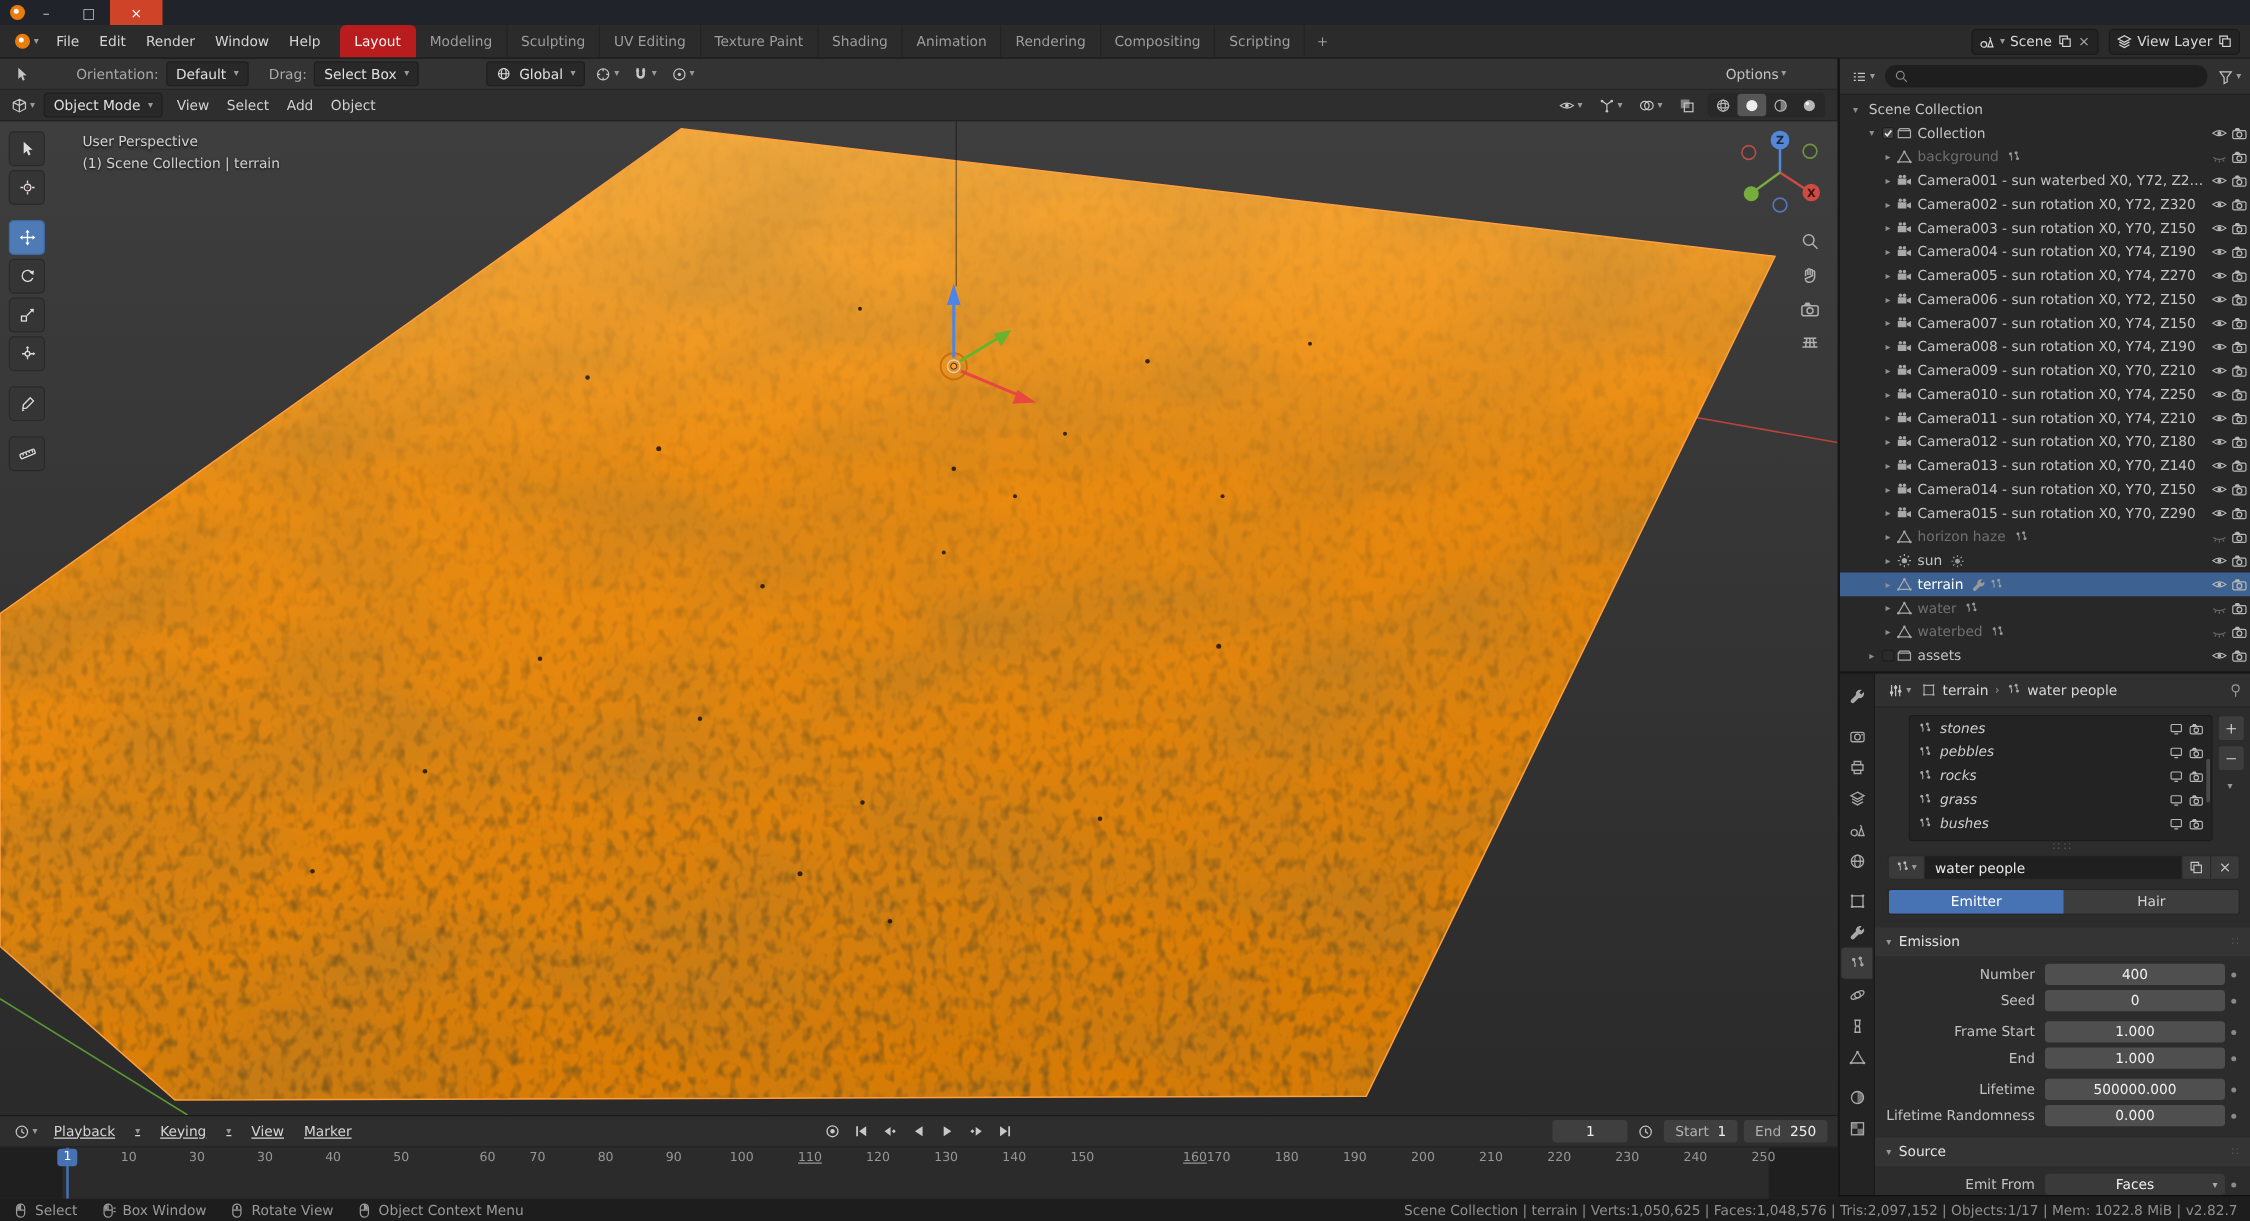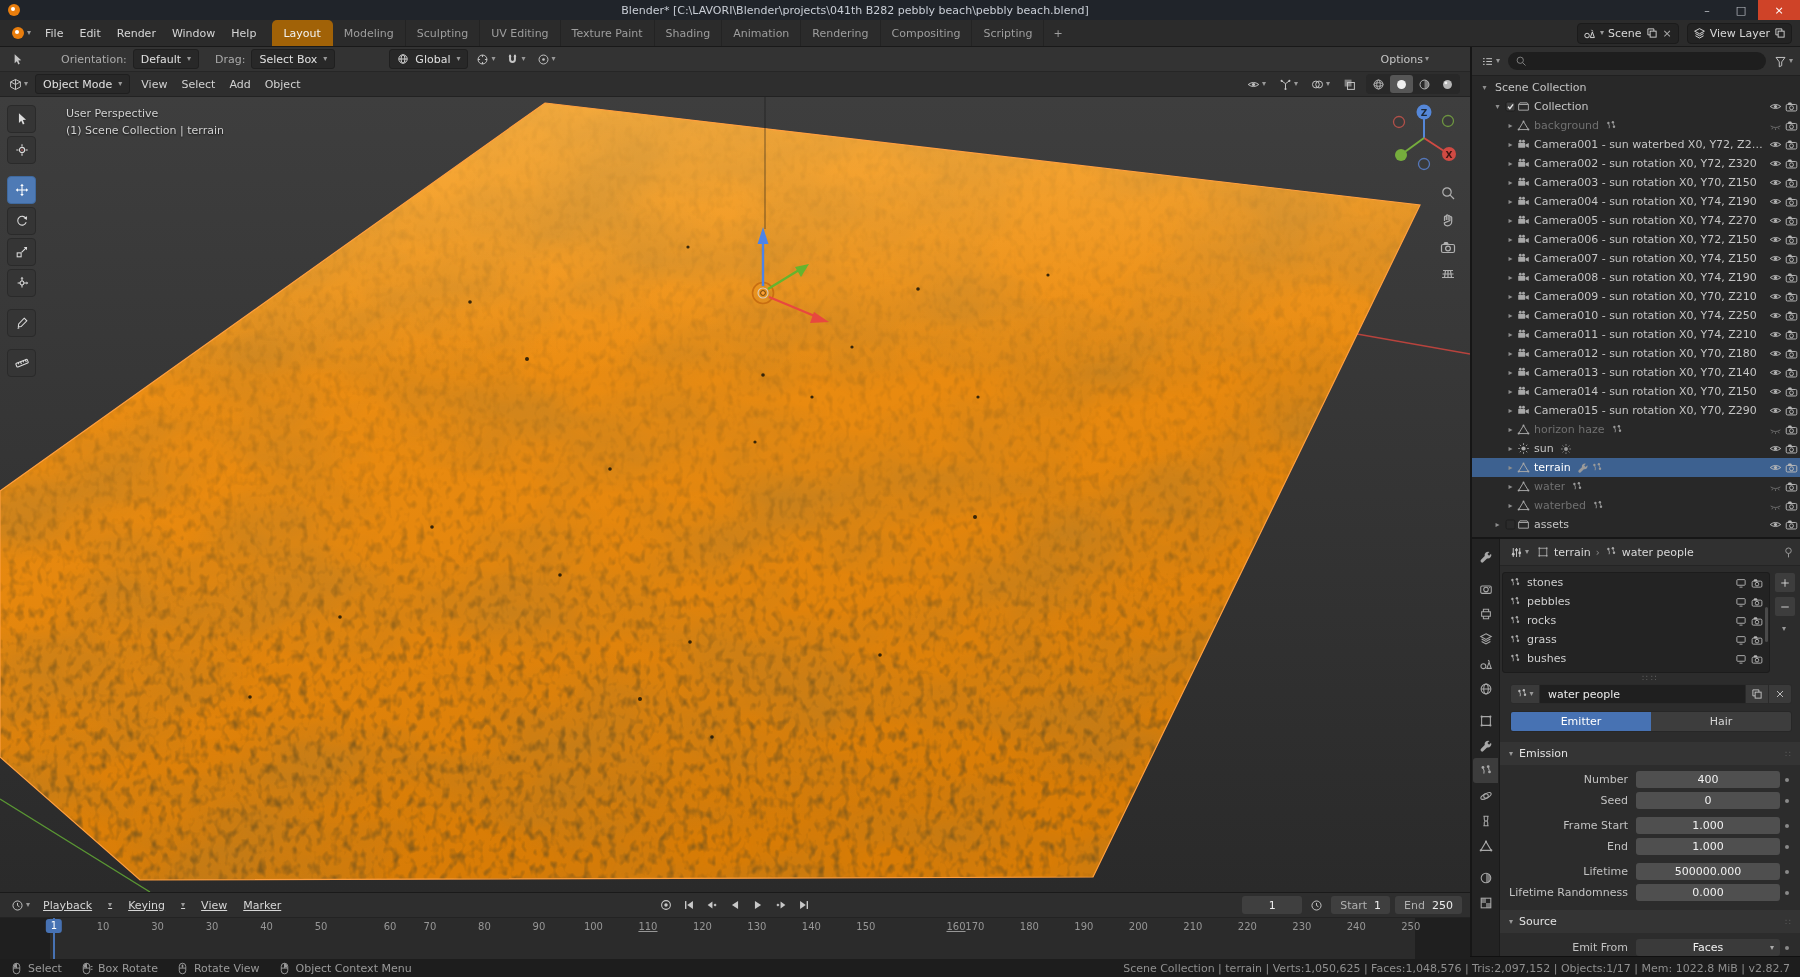--- a/index.html
+++ b/index.html
@@ -16,21 +16,21 @@
   .tb-title{flex:1;text-align:center;color:#c9ced6;font-size:11px;white-space:nowrap;overflow:hidden;}
   .tb-controls{display:flex;flex:none;}
   .wc{width:34px;height:20px;display:flex;align-items:center;justify-content:center;color:#c0c4ca;font-size:11px;}
   .wc.close{background:#cf4328;color:#fff;width:42px;}
   
   .topbar{height:26px;background:#2b2b2b;border-bottom:1px solid #191919;display:flex;align-items:center;padding-left:6px;flex:none;}
   .app-btn{display:flex;align-items:center;gap:3px;padding:0 6px;}
   .menu-item{padding:0 8px;line-height:25px;color:#d6d6d6;}
   .ws-tabs{display:flex;align-items:stretch;height:26px;margin-left:8px;}
   .ws-tab{padding:0 11px;display:flex;align-items:center;color:#9e9e9e;border-right:1px solid #232323;}
-  .ws-tab.active{background:#a16207;color:#f2f2f2;border-radius:5px 5px 0 0;border-right-color:transparent;}
+  .ws-tab.active{background:#b91c1c;color:#f2f2f2;border-radius:5px 5px 0 0;border-right-color:transparent;}
   .ws-add{padding:0 9px;color:#9e9e9e;display:flex;align-items:center;}
   .topbar-right{margin-left:auto;display:flex;align-items:center;gap:8px;padding-right:8px;}
   .id-widget{display:flex;align-items:center;gap:4px;background:#232323;border:1px solid #1b1b1b;border-radius:4px;height:19px;padding:0 5px;color:#d8d8d8;}
   .id-widget .x{color:#aaa;padding:0 1px;}
   
   .content{display:flex;height:909px;flex:none;}
   .left-col{width:1470px;display:flex;flex-direction:column;flex:none;}
   
   .toolsettings{height:24px;background:#333;border-bottom:1px solid #262626;display:flex;align-items:center;padding:0 8px;gap:6px;flex:none;}
   .ts-label{color:#aaa;margin-left:28px;}
@@ -90,21 +90,21 @@
   
   .props{flex:1;display:flex;min-height:0;}
   .props-tabs{width:27px;background:#232323;border-right:1px solid #1a1a1a;display:flex;flex-direction:column;align-items:center;padding-top:5px;flex:none;}
   .ptab{width:25px;height:25px;display:flex;align-items:center;justify-content:center;border-radius:3px 0 0 3px;color:#a8a8a8;}
   .ptab.active{background:#3c3c3c;}
   .ptab.group-gap{margin-top:7px;}
   .props-main{flex:1;background:#2c2c2c;display:flex;flex-direction:column;overflow:hidden;}
   .breadcrumb{height:26px;background:#303030;border-bottom:1px solid #242424;display:flex;align-items:center;padding:0 7px;gap:5px;color:#d8d8d8;flex:none;}
   .bc-sep{color:#888;font-size:10px;}
   .bc-pin{margin-left:auto;color:#9a9a9a;}
-  .psys-wrap{display:flex;margin:6px 6px 0 2px;gap:4px;flex:none;}
+  .psys-wrap{display:flex;margin:6px 6px 0 27px;gap:4px;flex:none;font-style:italic;}
   .psys-list{flex:1;background:#232323;border:1px solid #1c1c1c;border-radius:3px;position:relative;height:99px;overflow:hidden;}
   .psys-row{height:19px;display:flex;align-items:center;padding:0 6px;gap:6px;color:#cfcfcf;}
   .psys-name{overflow:hidden;text-overflow:ellipsis;}
   .psys-icons{margin-left:auto;display:flex;gap:4px;color:#b0b0b0;}
   .psys-scroll{position:absolute;right:1px;top:34%;width:3px;height:36%;background:#4a4a4a;border-radius:2px;}
   .psys-ops{width:22px;display:flex;flex-direction:column;gap:3px;flex:none;}
   .op-btn{width:20px;height:19px;background:#3d3d3d;border:1px solid #2c2c2c;border-radius:3px;color:#ddd;display:flex;align-items:center;justify-content:center;}
   .op-caret{width:20px;text-align:center;color:#999;font-size:8px;margin-top:4px;}
   .grip-row{height:10px;display:flex;align-items:center;justify-content:center;color:#5c5c5c;font-size:9px;letter-spacing:3px;flex:none;}
   .name-row{display:flex;margin:1px 10px 7px;height:20px;flex:none;}
@@ -132,21 +132,20 @@
   .hint{display:flex;align-items:center;gap:5px;margin-right:18px;color:#9a9a9a;}
   .status-right{margin-left:auto;color:#8f8f8f;white-space:nowrap;}
 </style>
 </head>
 <body>
 
 <div id="app">
 
   <div class="titlebar">
     <span class="blender-badge"></span>
-    <div class="tb-title">Blender* [C:\LAVORI\Blender\projects\041th B282 pebbly beach\pebbly beach.blend]</div>
     <div class="tb-controls">
       <span class="wc">–</span>
       <span class="wc">□</span>
       <span class="wc close">×</span>
     </div>
   </div>
 
   <div class="topbar">
     <span class="app-btn">
         <span class="blender-badge" style="margin-left:0"></span>
@@ -1800,21 +1799,21 @@
           </svg>
           <span>Select</span>
         </span>
         <span class="hint">
           <svg class="ic ic13" viewBox="0 0 16 16">
             <rect x="4" y="1.5" width="8" height="13" rx="4" fill="none" stroke="currentColor"></rect>
             <path stroke="currentColor" d="M4 7.5 h8 M8 1.5 V7.5"></path>
             <path fill="currentColor" d="M4.6 6.8 V5.5 A3.4 3.4 0 0 1 7.4 2.2 V6.8 Z"></path>
             <path stroke="currentColor" d="M13.2 5.5 h2.2 M13.2 9 h2.2"></path>
           </svg>
-          <span>Box Rotate</span>
+          <span>Box Window</span>
         </span>
         <span class="hint">
           <svg class="ic ic13" viewBox="0 0 16 16">
             <rect x="4" y="1.5" width="8" height="13" rx="4" fill="none" stroke="currentColor"></rect>
             <path stroke="currentColor" d="M4 7.5 h8"></path>
             <rect x="7" y="3.2" width="2" height="4" rx="1" fill="currentColor"></rect>
           </svg>
           <span>Rotate View</span>
         </span>
         <span class="hint">

